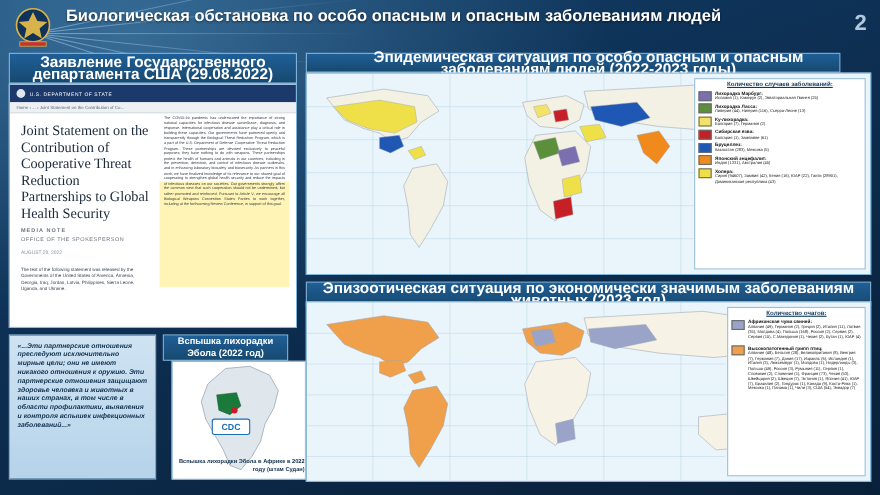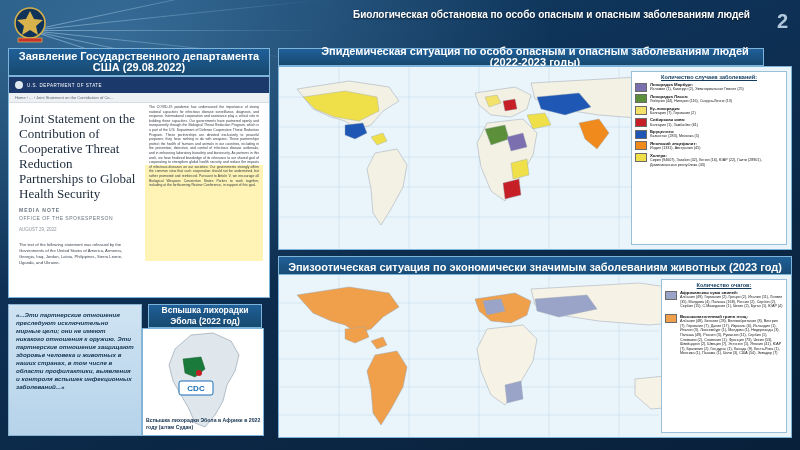--- a/index.html
+++ b/index.html
@@ -15,33 +15,33 @@
       radial-gradient(ellipse at 15% 8%, rgba(120,190,235,.35) 0%, rgba(120,190,235,0) 45%),
       linear-gradient(160deg,#16456f 0%,#0e3257 35%,#0b2745 70%,#09203a 100%);
   }
   
   .rays{position:absolute;left:0;top:0;width:330px;height:60px;overflow:hidden;opacity:.55;}
   .rays i{position:absolute;left:30px;top:30px;width:300px;height:1px;background:linear-gradient(90deg,rgba(190,225,250,.9),rgba(190,225,250,0));transform-origin:0 0;}
 
   
   .emblem{position:absolute;left:8px;top:4px;width:44px;height:42px;}
   .title{
-    position:absolute;left:60px;top:6px;width:690px;text-align:right;
-    color:#ffffff;font-size:10px;font-weight:bold;line-height:17px;
+    position:absolute;left:60px;top:6px;width:690px;text-align:left;
+    color:#ffffff;font-size:15px;font-weight:bold;line-height:17px;
     text-shadow:0 1px 2px rgba(0,0,0,.6);
   }
   .page-num{
     position:absolute;right:12px;top:10px;color:#cfe3f4;font-size:20px;font-weight:bold;opacity:.85;
   }
 
   
   .panel-hd{
     background:linear-gradient(180deg,#1f5f98 0%,#17496f 100%);
     border:1px solid #7fb4da;
-    color:#ffffff;font-size:11px;font-weight:bold;text-align:center;
+    color:#ffffff;font-size:14px;font-weight:bold;text-align:center;
     display:flex;align-items:center;justify-content:center;line-height:11px;
     box-sizing:border-box;
   }
   .panel-bd{
     background:#ffffff;border:1px solid #7fb4da;box-sizing:border-box;
   }
 
   
   .left-hd{position:absolute;left:8px;top:48px;width:262px;height:28px;}
   .left-bd{position:absolute;left:8px;top:76px;width:262px;height:222px;background:#f2f2ef;overflow:hidden;}
@@ -67,21 +67,21 @@
   
   .quote{
     position:absolute;left:8px;top:304px;width:134px;height:132px;
     background:linear-gradient(180deg,#cfe3f2 0%,#b6d3ea 100%);
     border:1px solid #8ab4d4;box-sizing:border-box;padding:6px 7px;
     font-size:6.2px;line-height:8px;color:#10314f;font-style:italic;font-weight:bold;
   }
 
   
   .ebola-hd{position:absolute;left:148px;top:304px;width:114px;height:24px;font-size:8.5px;}
-  .ebola-bd{position:absolute;left:142px;top:328px;width:122px;height:108px;background:#ffffff;overflow:hidden;}
+  .ebola-bd{position:absolute;left:156px;top:328px;width:122px;height:108px;background:#ffffff;overflow:hidden;text-align:right;}
   .ebola-cap{position:absolute;left:3px;bottom:4px;font-size:5.2px;line-height:7px;color:#12304d;font-weight:bold;}
 
   
   .r1-hd{position:absolute;left:278px;top:48px;width:486px;height:18px;padding-left:28px;}
   .r1-bd{position:absolute;left:278px;top:66px;width:514px;height:184px;background:#eef6fc;}
   .r2-hd{position:absolute;left:278px;top:256px;width:514px;height:22px;}
   .r2-bd{position:absolute;left:278px;top:274px;width:514px;height:164px;background:#eef6fc;}
 
   .legend{position:absolute;background:#ffffff;border:1px solid #9cbfd8;box-sizing:border-box;}
   .legend-t{font-size:5.6px;font-weight:bold;color:#0f3a5e;text-decoration:underline;text-align:center;padding:2px 0 1px;}

